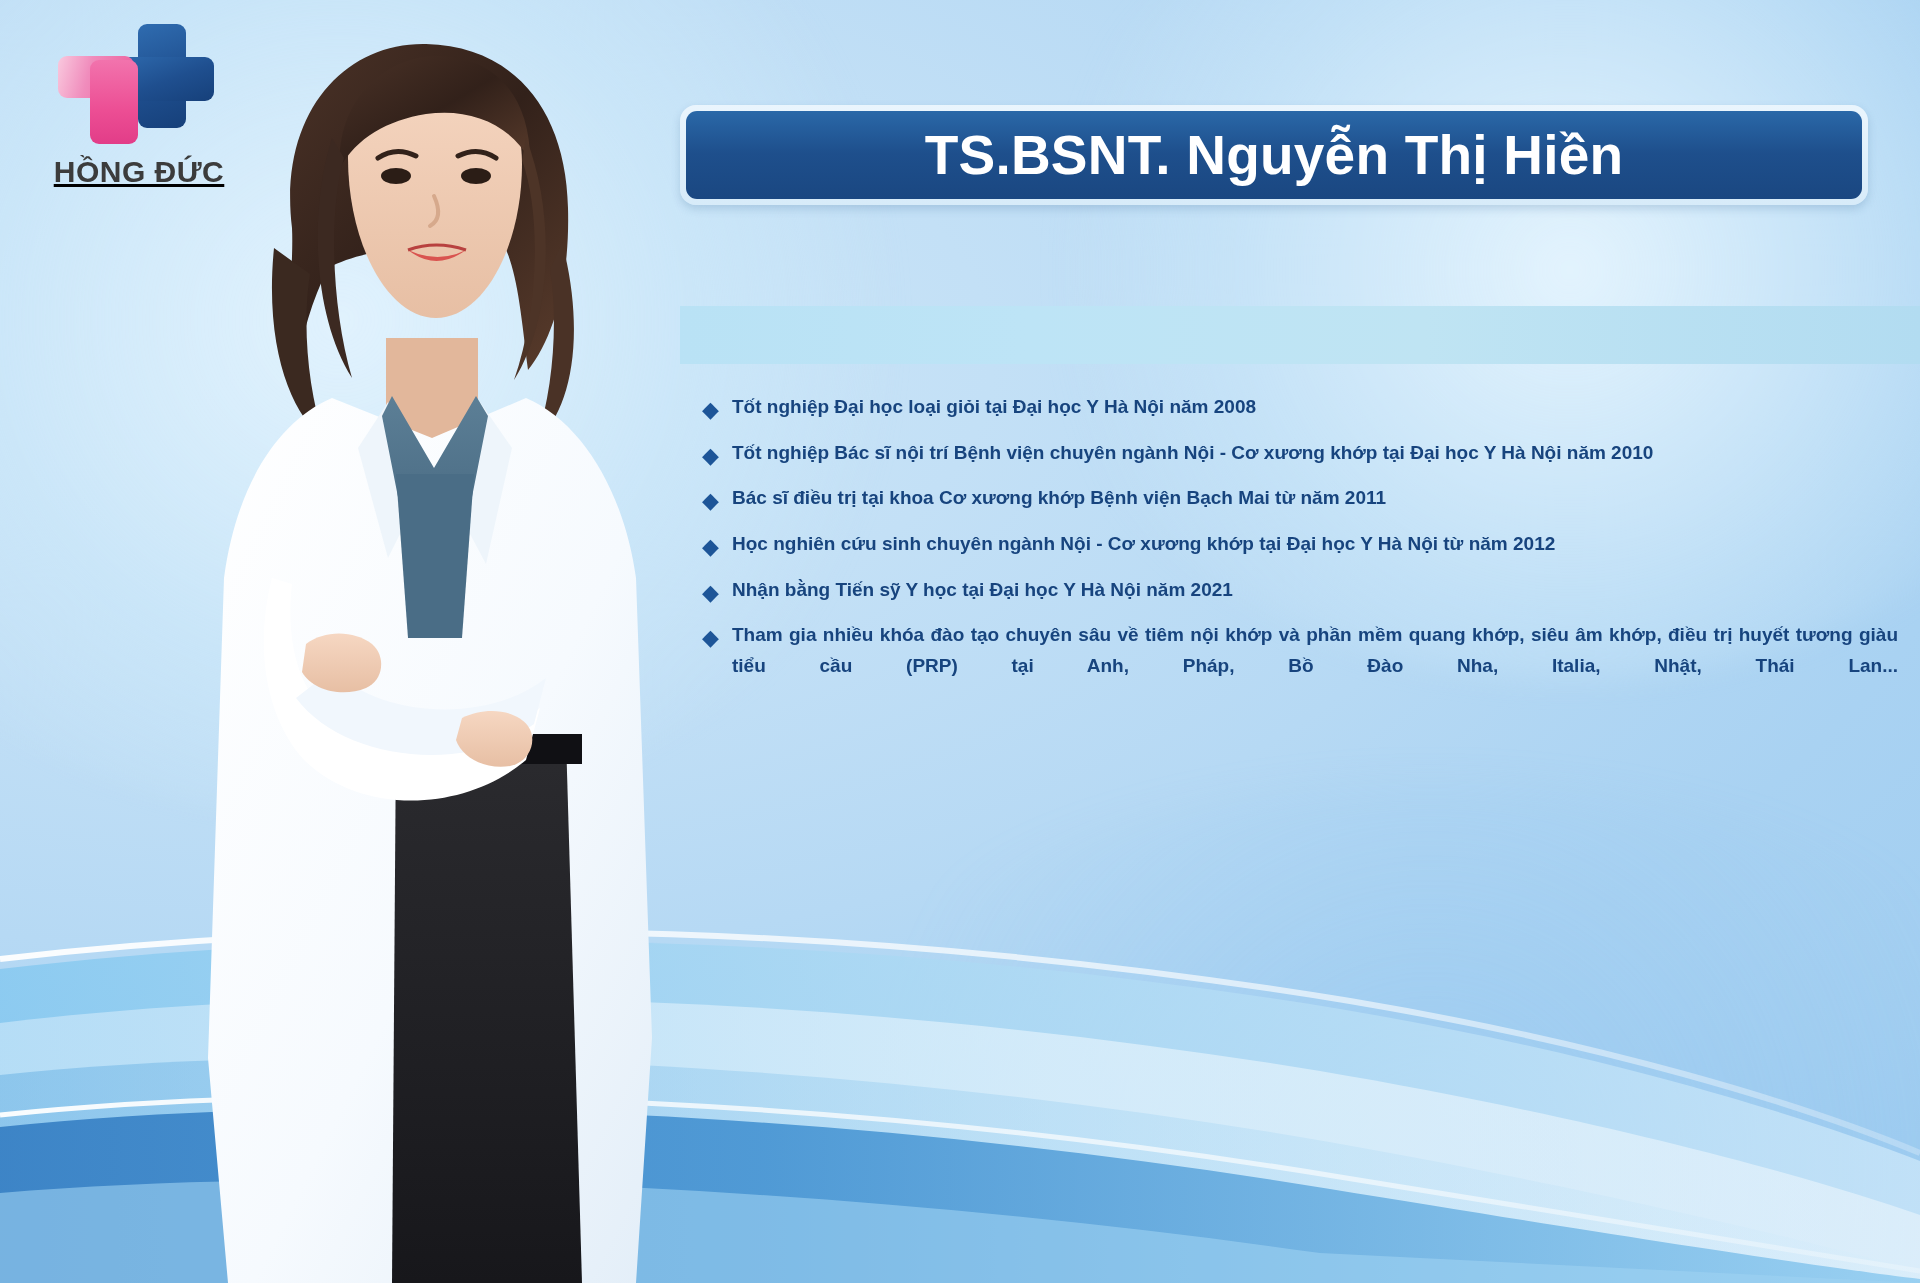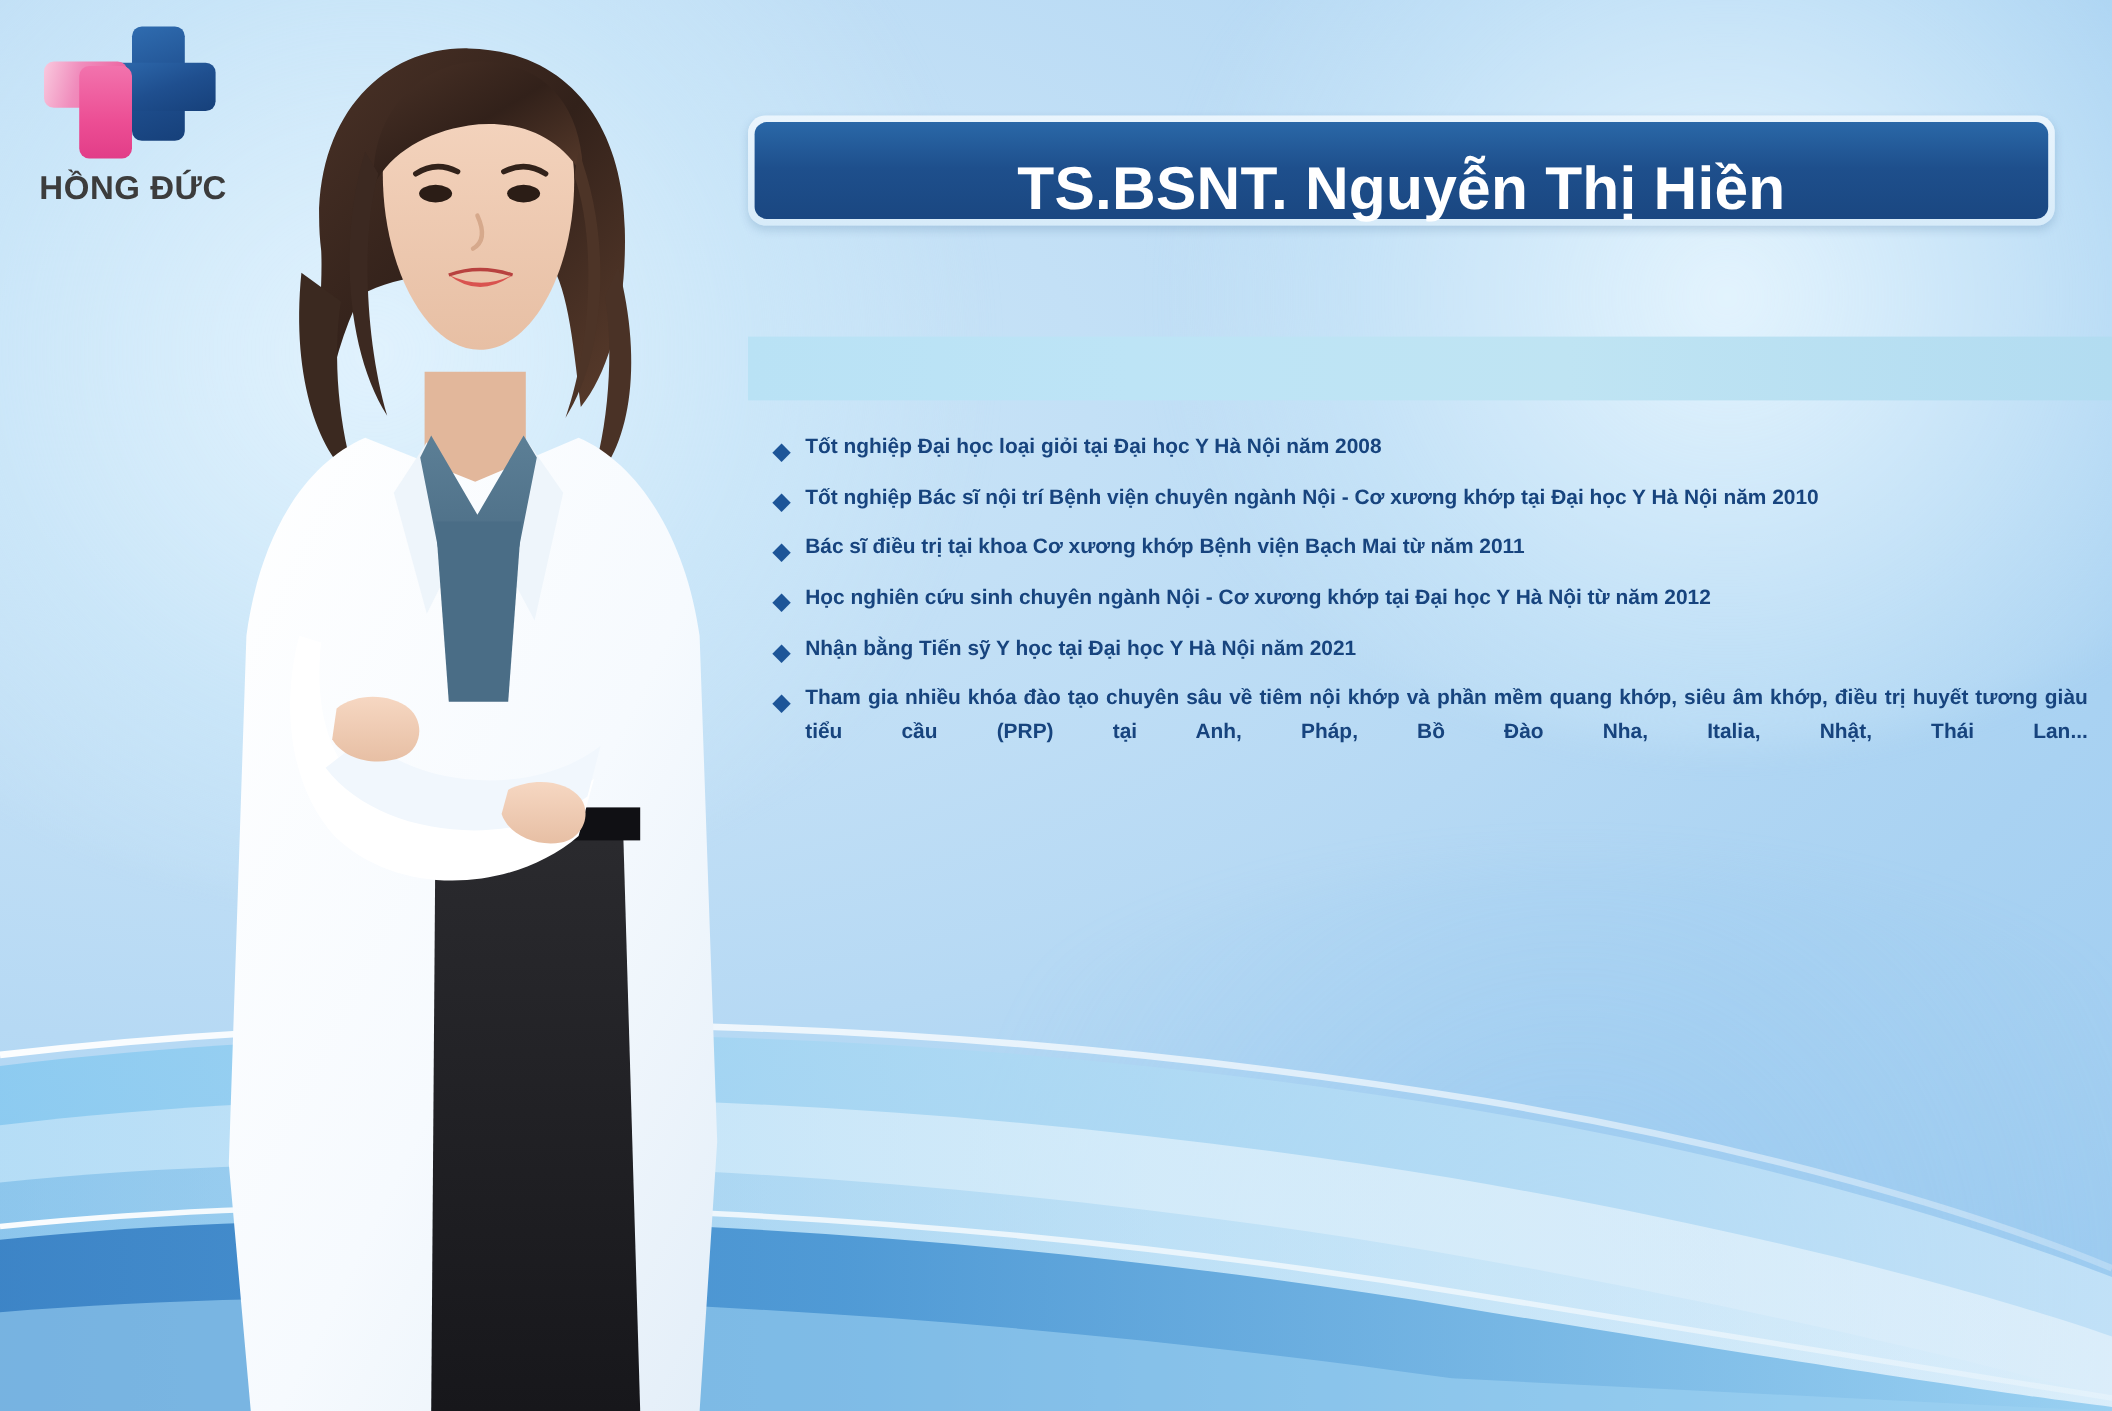--- a/index.html
+++ b/index.html
@@ -37,22 +37,22 @@
     background: radial-gradient(circle at 50% 50%, rgba(150,200,240,.45) 0%, rgba(150,200,240,0) 70%);
     filter: blur(18px);
   }
 
   
   .waves { position: absolute; left: 0; bottom: 0; width: 1920px; height: 560px; }
   .waves svg { display: block; width: 100%; height: 100%; }
 
   
   .logo {
-    position: absolute; left: 16px; top: 22px;
-    width: 210px; height: 175px;
+    position: absolute; left: 34px; top: 22px;
+    width: 210px; height: 175px; text-decoration: underline;
   }
   .logo-mark { position: relative; width: 175px; height: 125px; margin-left: 18px; }
   .cross-blue {
     position: absolute; left: 54px; top: 2px;
     width: 108px; height: 104px;
   }
   .cross-blue .v {
     position: absolute; left: 32px; top: 0; width: 48px; height: 104px;
     border-radius: 9px;
     background: linear-gradient(160deg, #2f6cb0 0%, #1f4f8f 55%, #16407a 100%);
@@ -102,21 +102,21 @@
     width: 1188px; height: 100px;
     border-radius: 16px;
     background: linear-gradient(180deg, #eaf5fd 0%, #d7ebf9 100%);
     padding: 6px;
     box-shadow: 0 4px 9px rgba(60,105,150,.22);
   }
   .name-banner-inner {
     width: 100%; height: 100%;
     border-radius: 11px;
     background: linear-gradient(180deg, #2a68a8 0%, #1e4f8c 48%, #1a4781 100%);
-    display: flex; align-items: flex-end; justify-content: center;
+    display: flex; align-items: center; justify-content: center;
   }
   .name-text {
     color: #ffffff;
     font-size: 55px;
     font-weight: 700;
     letter-spacing: .2px;
     white-space: nowrap;
     line-height: 1;
     font-family: "Liberation Sans", sans-serif;
   }

